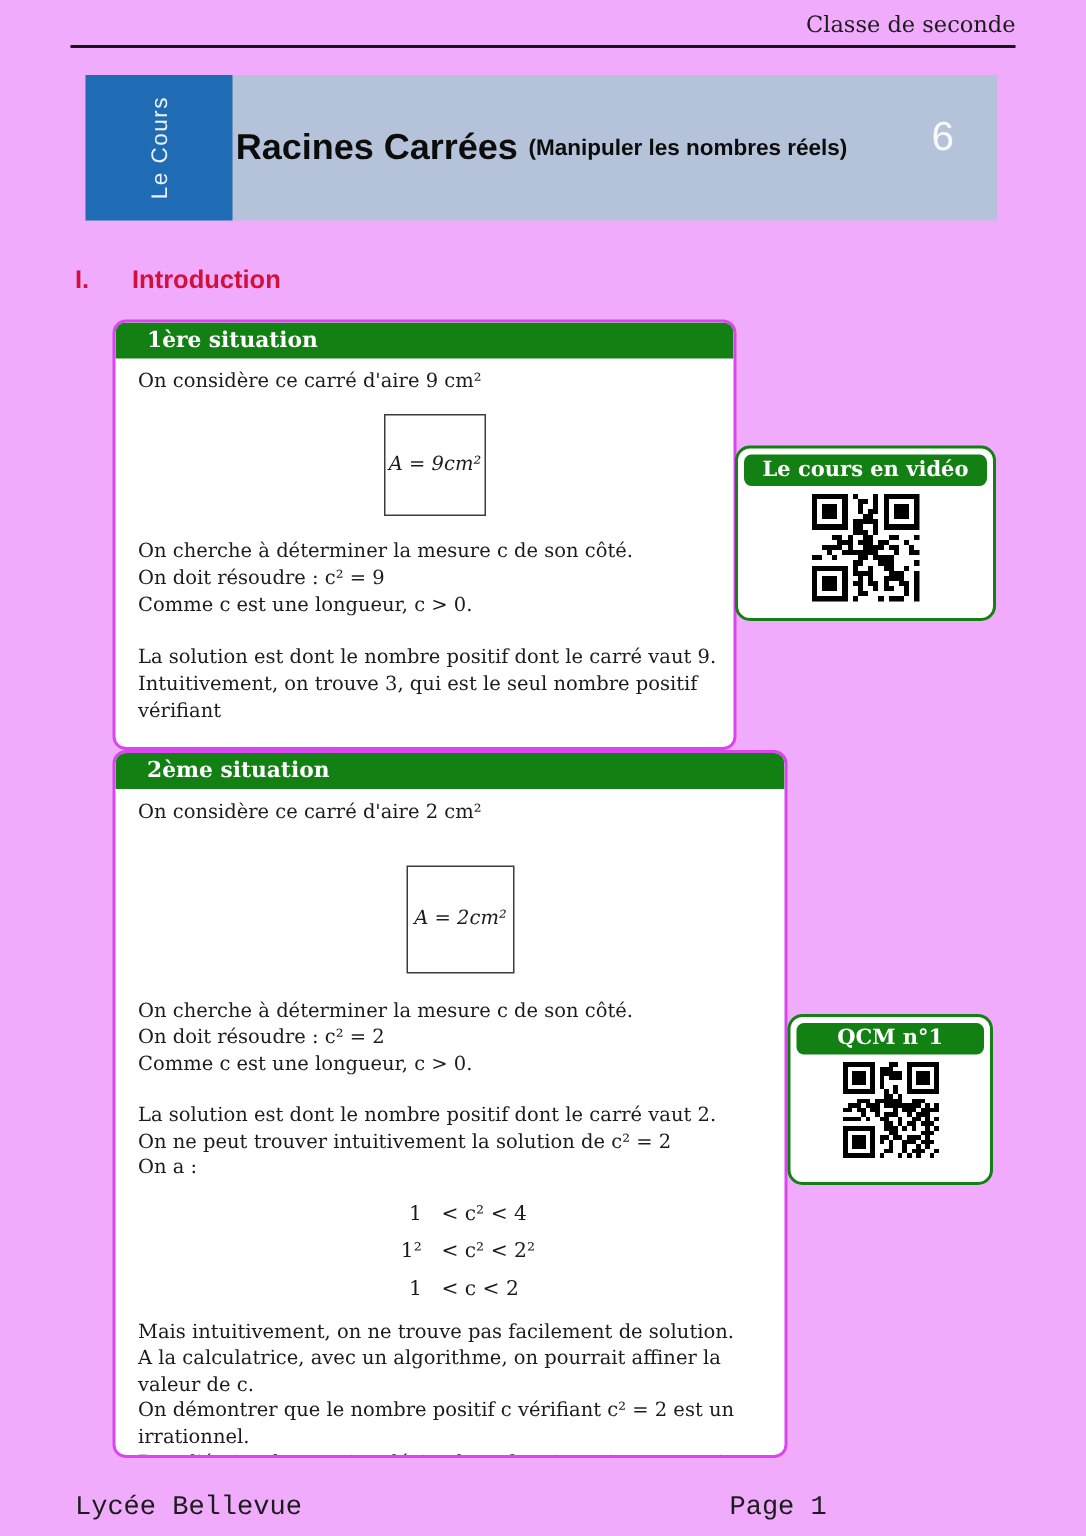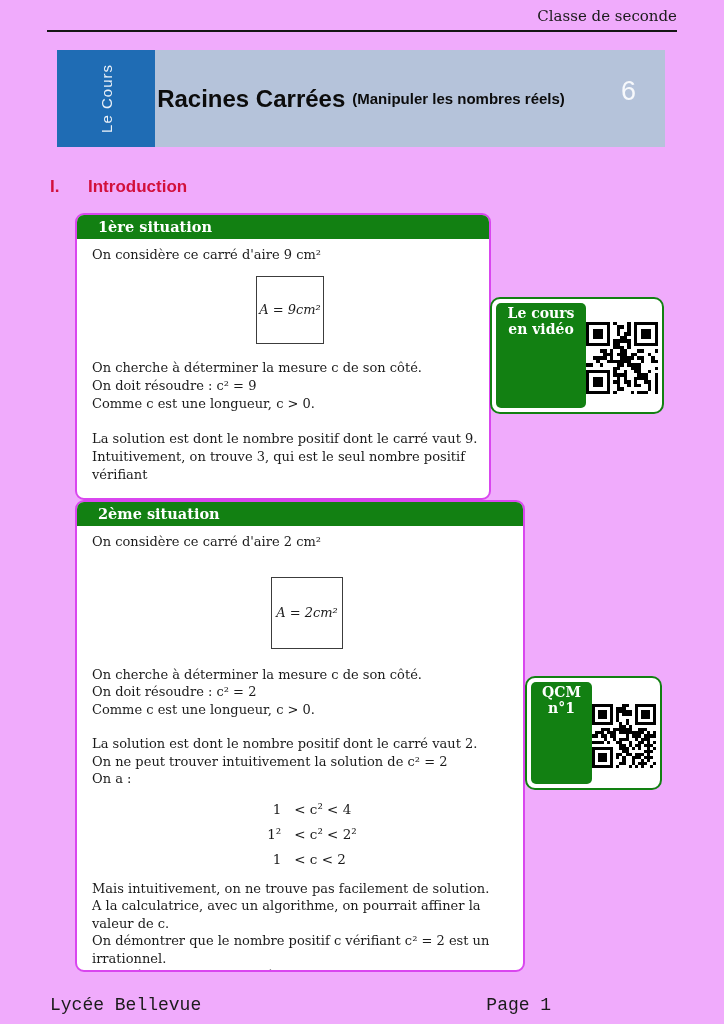--- a/index.html
+++ b/index.html
@@ -47,21 +47,21 @@
   .sq2{width:70px;height:70px;margin:26px auto 17px auto;}
 
   
   .ineq{width:fit-content;margin:9px auto 8px auto;font-size:13.5px;}
   .ineq-row{display:flex;line-height:25px;}
   .ineq-left{width:24px;text-align:right;}
   .ineq-right{margin-left:13px;}
 
   
   .sidebox{position:absolute;background:#fff;border:2px solid #128012;border-radius:10px;
-           display:flex;flex-direction:row;align-items:center;padding:4px;}
+           display:flex;flex-direction:column;align-items:center;padding:4px;}
   .sidebox-header{align-self:stretch;background:#128012;color:#fff;font-weight:bold;font-size:14px;
            text-align:center;border-radius:5px;padding:2px 0 3px 0;}
   .videobox{left:490px;top:297px;width:162px;height:105px;}
   .qcmbox{left:525px;top:676px;width:125px;height:102px;}
   .qr{margin-top:5px;line-height:0;}
 
   
   .footer{position:absolute;left:50px;right:49px;top:995px;display:flex;font-size:18px;font-family:Liberation Mono, monospace;}
   .footer .f-left{flex:1;text-align:left;}
   .footer .f-center{flex:1;text-align:center;}

